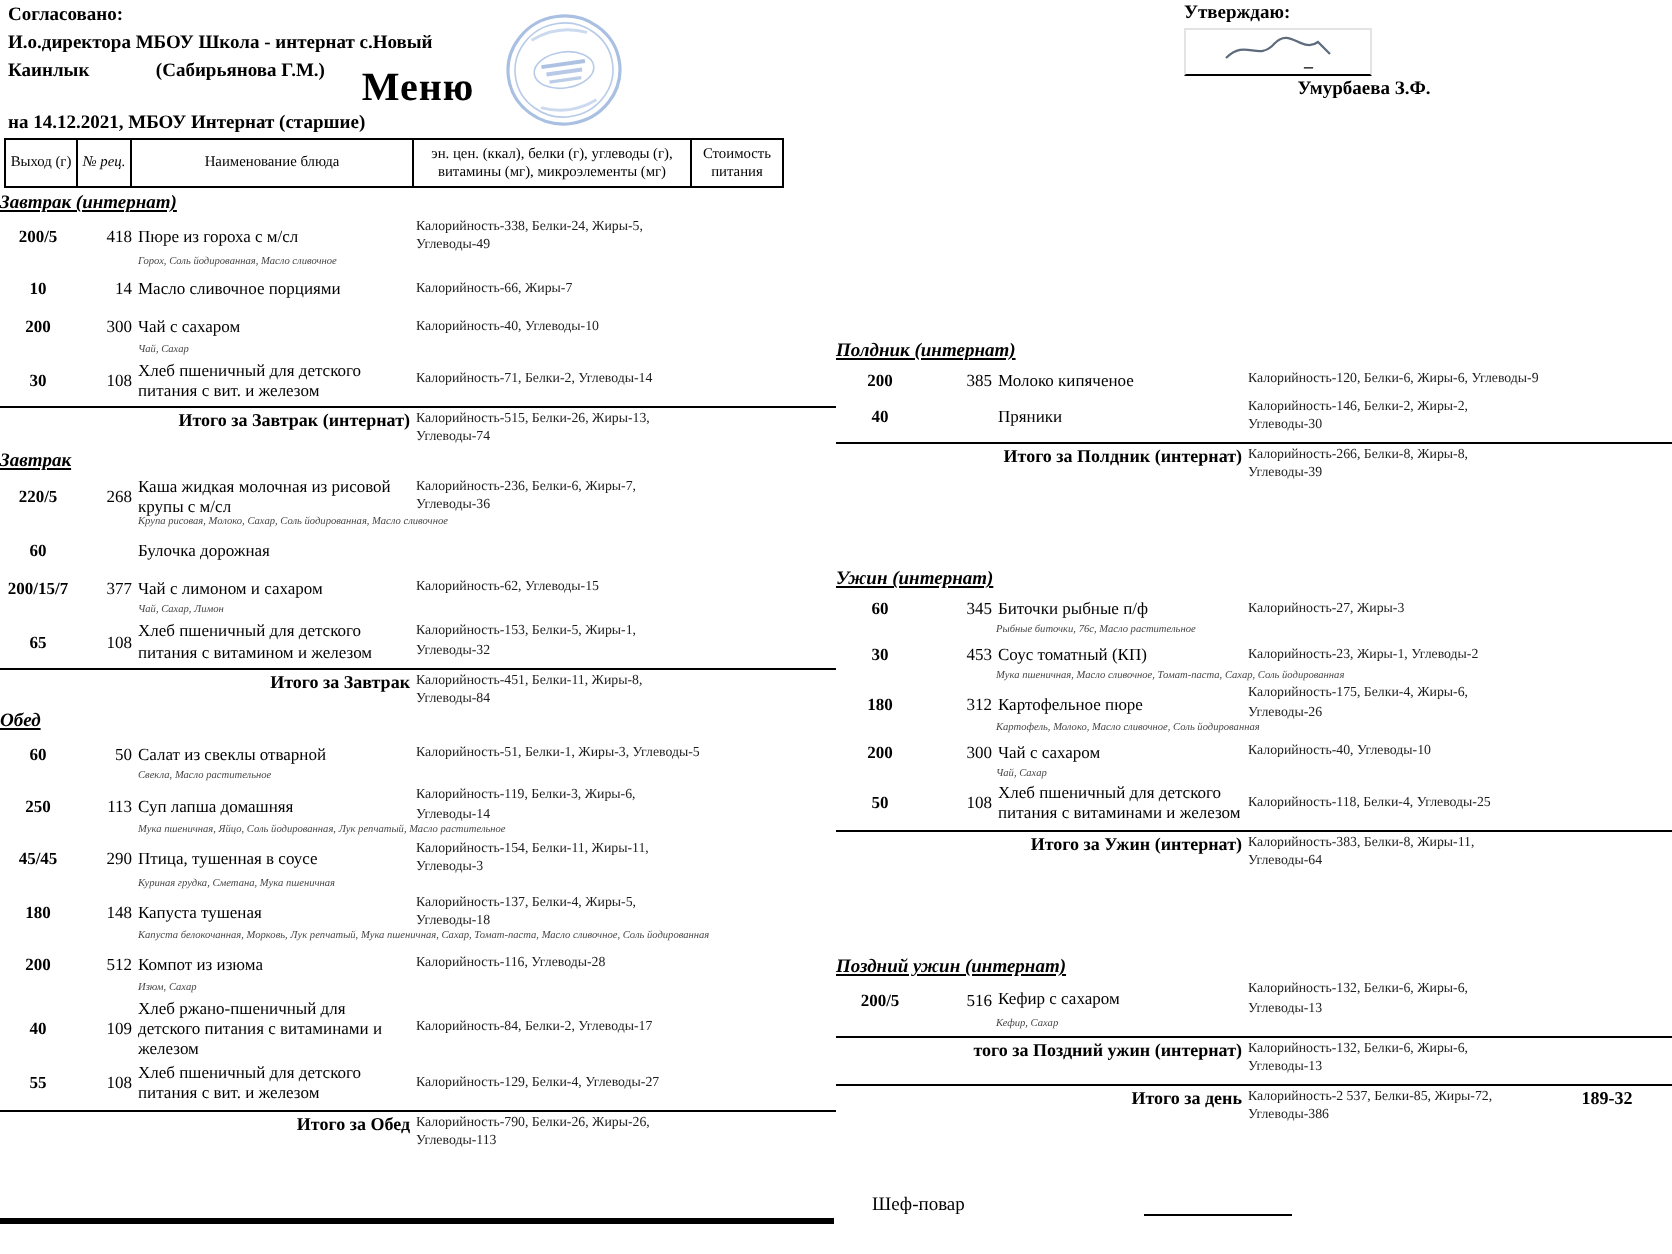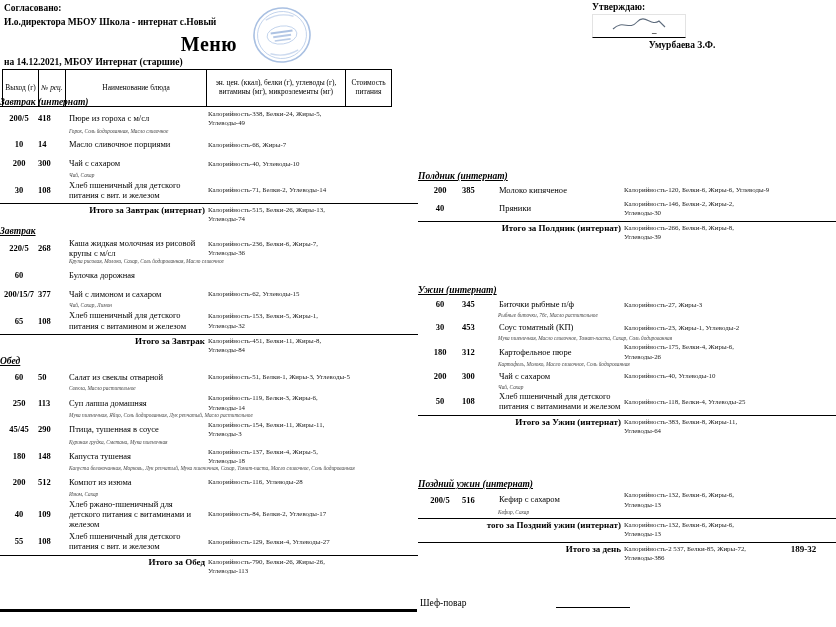--- a/index.html
+++ b/index.html
@@ -15,40 +15,40 @@
   .hdr-approved{position:absolute;left:556px;top:2px;font-size:9.5px;font-weight:bold;width:180px;padding-left:36px;}
   .sig-area{width:92px;height:22px;border:1px solid #e3e3e3;border-bottom:1.4px solid #000;margin-top:2px;position:relative;}
   .sig-dash{position:absolute;left:652px;top:25px;font-size:9px;font-weight:bold;}
   .approved-name{margin-top:2px;text-align:center;}
   .stamp{position:absolute;left:250px;top:3px;}
 
   .menu-title{position:absolute;left:0;top:33px;width:418px;text-align:center;font-size:20px;font-weight:bold;letter-spacing:.5px;}
   .menu-subtitle{position:absolute;left:4px;top:57px;font-size:9.5px;font-weight:bold;}
 
   
-  .header-table{position:absolute;left:2px;top:69px;width:390px;height:38px;border:1px solid #000;display:flex;box-sizing:border-box;font-size:7.4px;line-height:1.15;}
+  .header-table{position:absolute;left:2px;top:69px;width:390px;height:25px;border:1px solid #000;display:flex;box-sizing:border-box;font-size:7.4px;line-height:1.15;}
   .header-table .cell{border-right:1px solid #000;display:flex;align-items:center;justify-content:center;text-align:center;box-sizing:border-box;padding:1px;}
   .header-table .cell:last-child{border-right:none;}
   .ht-c1{width:36px;flex:none;}
   .ht-c2{width:27px;flex:none;font-style:italic;}
   .ht-c3{width:141px;flex:none;}
   .ht-c4{width:139px;flex:none;}
   .ht-c5{flex:1;}
 
   
   .col-left{position:absolute;left:0;top:95px;width:418px;}
   .col-right{position:absolute;left:418px;top:127px;width:418px;}
 
   .section-title{text-align:left;font-weight:bold;font-style:italic;text-decoration:underline;font-size:9.5px;margin:2px 0 1px 0;}
   .col-left .section-title{width:330px;}
   .col-right .section-title{width:360px;margin-top:44px;}
 
   .menu-row{display:flex;align-items:center;margin:2px 0 0 0;min-height:17px;}
   .c-out{width:38px;flex:none;text-align:center;font-weight:bold;font-size:8.5px;}
-  .c-rec{width:28px;flex:none;text-align:left;font-weight:bold;font-size:8.5px;}
+  .c-rec{width:28px;flex:none;text-align:right;font-weight:normal;font-size:8.5px;}
   .c-name{width:139px;flex:none;font-weight:normal;font-size:8.5px;line-height:1.2;padding-left:3px;box-sizing:border-box;}
   .c-nutr{width:148px;flex:none;font-size:6.9px;line-height:1.35;color:#1c1c1c;padding-left:3px;box-sizing:border-box;}
   .c-cost{flex:1;text-align:center;font-weight:bold;font-size:8.5px;}
   .ingredients{margin-left:69px;width:320px;font-size:5.3px;font-style:italic;color:#474747;line-height:1.15;margin-top:0px;}
 
   .col-right .c-out{width:44px;}
   .col-right .c-rec{width:34px;}
   .col-right .c-name{width:125px;}
   .col-right .c-nutr{width:150px;}
   .col-right .ingredients{margin-left:80px;}
@@ -56,34 +56,35 @@
 
   .total-row{display:flex;align-items:flex-start;border-top:1.6px solid #000;margin-top:3px;padding-top:1px;}
   .total-label{width:205px;flex:none;text-align:right;font-weight:bold;font-size:9px;line-height:1.2;}
   .total-nutr{width:148px;flex:none;font-size:6.9px;line-height:1.35;color:#1c1c1c;padding-left:3px;box-sizing:border-box;}
   .total-cost{flex:1;text-align:center;font-weight:bold;font-size:9px;}
   .col-right .total-label{width:203px;}
   .col-right .total-nutr{width:150px;}
 
   
   .sig-block{margin-top:16px;}
-  .sig-row{display:flex;align-items:flex-end;margin-top:0px;height:30px;}
+  .sig-row{display:flex;align-items:flex-end;margin-top:0px;height:30px;margin-left:16px;}
   .sig-label{width:136px;flex:none;font-size:9.5px;padding-left:2px;}
   .sig-underline{width:74px;border-bottom:1.6px solid #000;height:12px;flex:none;}
 
   .bottom-rule{position:absolute;left:0;top:609px;width:417px;height:3px;background:#000;}
 </style>
 </head>
 <body>
 
 <div class="page">
 
   <div class="hdr-agreed">
     <div>Согласовано:</div>
     <div>И.о.директора МБОУ Школа - интернат с.Новый</div>
+    <div class="pre">Каинлык              (Сабирьянова Г.М.)</div>
   </div>
 
   <svg class="stamp" width="64" height="64" viewBox="0 0 64 64">
     <g transform="rotate(-8 32 32)">
       <ellipse cx="32" cy="32" rx="28" ry="27" fill="none" stroke="#a9c0e2" stroke-width="1.6"></ellipse>
       <ellipse cx="32" cy="32" rx="24.5" ry="23.5" fill="none" stroke="#b7cbe8" stroke-width="0.8"></ellipse>
       <ellipse cx="32" cy="32" rx="15" ry="9" fill="none" stroke="#b7cbe8" stroke-width="0.8"></ellipse>
       <path d="M21 29 h22" stroke="#9fb8de" stroke-width="2" opacity="0.85"></path>
       <path d="M23 33 h18" stroke="#9fb8de" stroke-width="2" opacity="0.75"></path>
       <path d="M24 37 h16" stroke="#9fb8de" stroke-width="1.6" opacity="0.7"></path>

